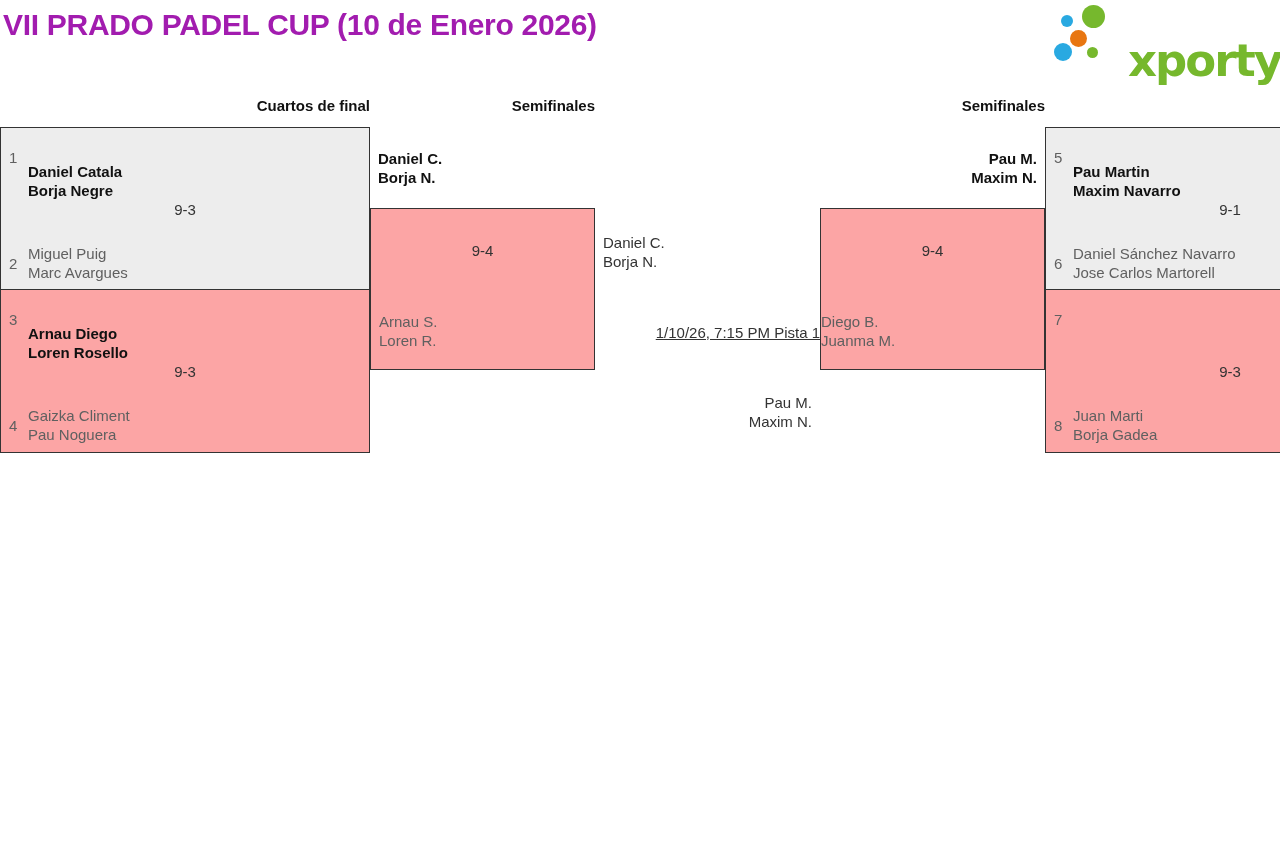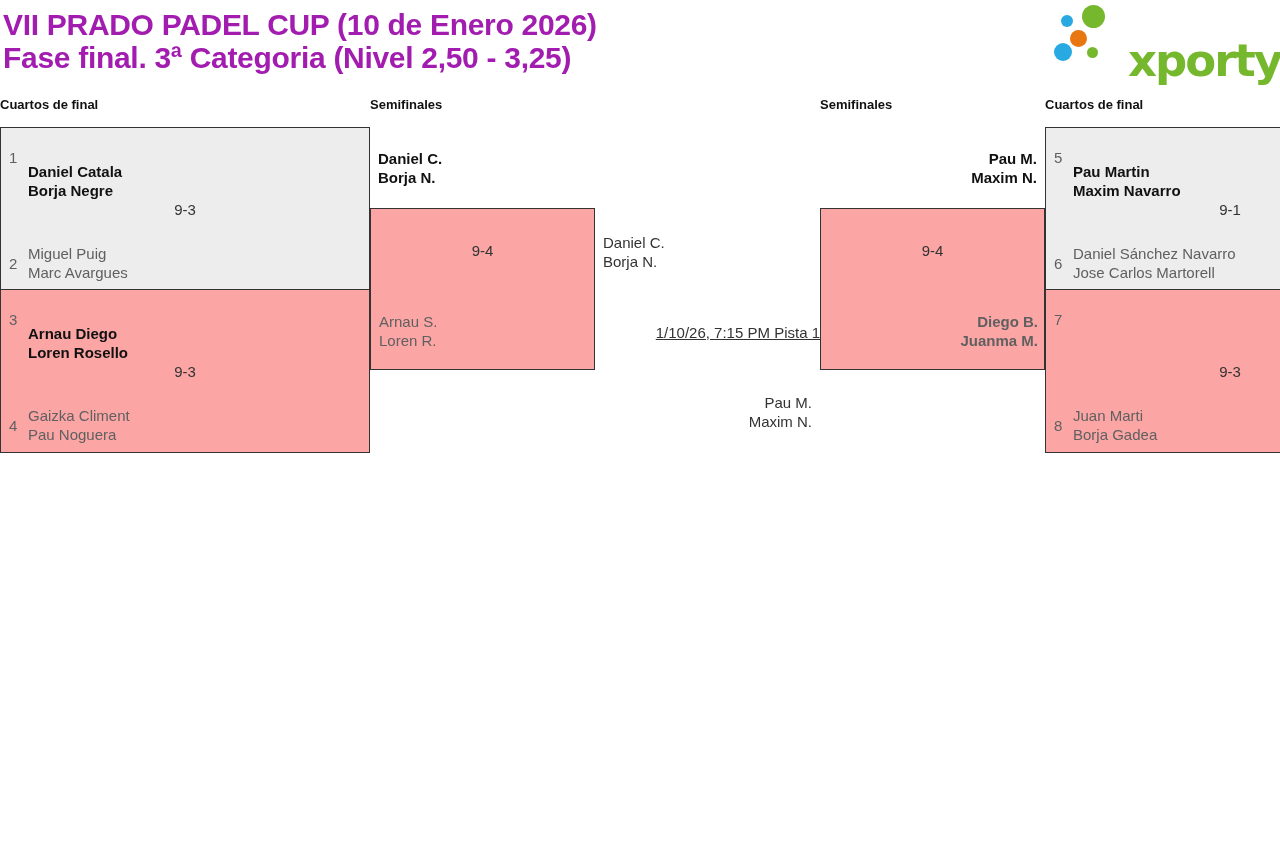--- a/index.html
+++ b/index.html
@@ -15,22 +15,22 @@
   .dot{position:absolute;border-radius:50%;}
   .dot-blue-small{left:16px;top:15px;width:12px;height:12px;background:#29a9e1;}
   .dot-green-large{left:37px;top:5px;width:23px;height:23px;background:#76b82d;}
   .dot-orange{left:25px;top:30px;width:17px;height:17px;background:#e87611;}
   .dot-blue-large{left:9px;top:43px;width:18px;height:18px;background:#29a9e1;}
   .dot-green-small{left:42px;top:47px;width:11px;height:11px;background:#76b82d;}
   .logo-text{position:absolute;left:83px;top:10px;font-family:"DejaVu Sans",sans-serif;
              font-weight:700;font-size:45px;line-height:52px;letter-spacing:-2px;color:#76b82d;margin-top:25px;}
 
   
-  .round-header{position:absolute;top:97px;font-size:13px;font-weight:700;
-                text-align:left;color:#111;white-space:nowrap;}
+  .round-header{position:absolute;top:97px;font-size:15px;font-weight:700;
+                text-align:right;color:#111;white-space:nowrap;}
   .rh1{left:0;width:370px;}
   .rh2{left:370px;width:225px;}
   .rh3{left:595px;width:225px;}
   .rh4{left:820px;width:225px;}
   .rh5{left:1045px;width:370px;}
 
   
   .box{position:absolute;box-sizing:border-box;border:1px solid #333;background:#fca5a5;}
   .box.gray{background:#ededed;}
   .b-qf-l1{left:0;top:127px;width:370px;height:163px;}
@@ -48,36 +48,35 @@
   .seed{position:absolute;font-size:15px;line-height:19px;color:#606060;}
   .score{position:absolute;left:0;width:100%;text-align:center;
          font-size:15px;line-height:19px;color:#333;}
   .qf .seed-top{left:8px;top:20px;}
   .qf .team-top{left:27px;top:10px;margin-top:24px;}
   .qf .score{top:72px;}
   .qf .team-bottom{left:27px;top:116px;}
   .qf .seed-bottom{left:8px;top:126px;}
   .sf .score{top:32px;}
   .sf .team-bottom-l{left:8px;top:103px;}
-  .sf .team-bottom-r{left:0;width:217px;top:103px;text-align:right;font-weight:bold;}
+  .sf .team-bottom-r{left:0;width:217px;top:103px;}
   .sf-winner-l{left:378px;top:149px;}
   .sf-winner-r{left:820px;width:217px;top:149px;text-align:right;}
   .final-team-top{left:603px;top:233px;}
   .final-schedule{position:absolute;left:595px;width:225px;top:323px;text-align:right;
                   font-size:15px;line-height:19px;color:#333;white-space:nowrap;text-decoration:underline;}
   .final-team-bottom{left:595px;width:217px;top:393px;text-align:right;}
 </style>
 </head>
 <body>
 
 <div class="stage">
 
   <div class="page-title">
     <div>VII PRADO PADEL CUP (10 de Enero 2026)</div>
-    <div>Fase final. 3ª Categoria (Nivel 2,50 - 3,25)</div>
   </div>
 
   <div class="logo">
     <span class="dot dot-blue-small"></span>
     <span class="dot dot-green-large"></span>
     <span class="dot dot-orange"></span>
     <span class="dot dot-blue-large"></span>
     <span class="dot dot-green-small"></span>
     <span class="logo-text">xporty</span>
   </div>

